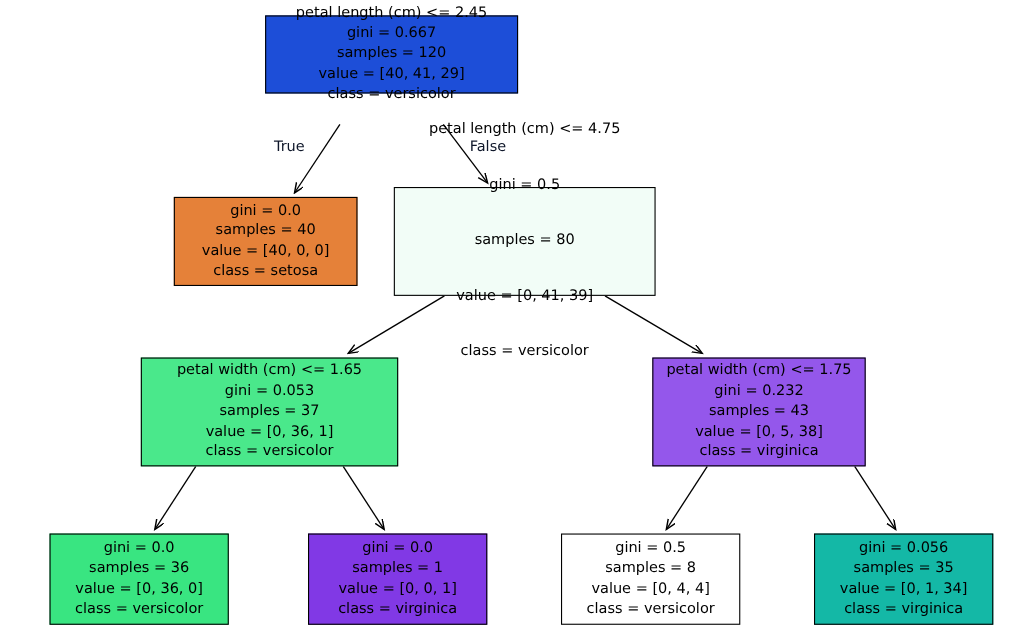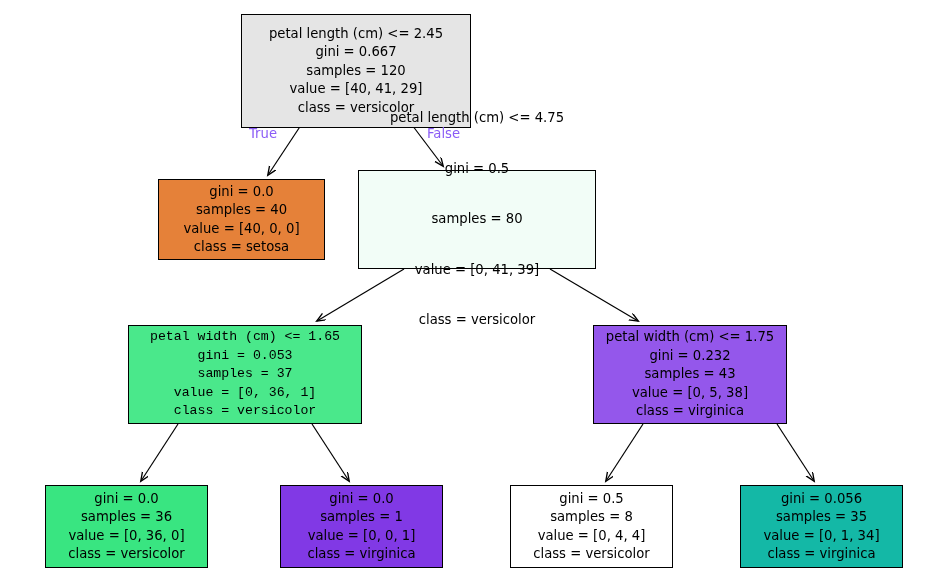--- a/index.html
+++ b/index.html
@@ -38,21 +38,21 @@
     white-space: nowrap;
     z-index: 2;
   }
   .tree-node .node-line {
     display: block;
     text-align: center;
   }
   .edge-label {
     position: absolute;
     font-size: 13.2px;
-    color: #8b5cf6;
+    color: #0f172a;
     white-space: nowrap;
     z-index: 3;
   }
 </style>
 </head>
 <body>
 
 <div id="canvas">
 
   <svg id="edge-layer" viewBox="0 0 925 576" width="925" height="576" xmlns="http://www.w3.org/2000/svg">
@@ -67,41 +67,41 @@
         <line x1="404" y1="269" x2="317" y2="321" stroke="#000000" stroke-width="1.2" marker-end="url(#arrowhead)"></line>
         <line x1="550" y1="269" x2="638" y2="321" stroke="#000000" stroke-width="1.2" marker-end="url(#arrowhead)"></line>
         <line x1="178" y1="424" x2="141" y2="481" stroke="#000000" stroke-width="1.2" marker-end="url(#arrowhead)"></line>
         <line x1="312" y1="424" x2="349" y2="481" stroke="#000000" stroke-width="1.2" marker-end="url(#arrowhead)"></line>
         <line x1="643" y1="424" x2="606" y2="481" stroke="#000000" stroke-width="1.2" marker-end="url(#arrowhead)"></line>
         <line x1="777" y1="424" x2="814" y2="481" stroke="#000000" stroke-width="1.2" marker-end="url(#arrowhead)"></line>
       </g>
   </svg>
 
   <div id="nodes-group">
-      <div class="tree-node" style="left: 241px; top: 14px; width: 230px; height: 114px; background: #e5e5e5;">
+      <div class="tree-node" style="left: 241px; top: 14px; width: 230px; height: 71px; background: #1d4ed8;">
         <span class="node-line">petal length (cm) &lt;= 2.45</span>
         <span class="node-line">gini = 0.667</span>
         <span class="node-line">samples = 120</span>
         <span class="node-line">value = [40, 41, 29]</span>
         <span class="node-line">class = versicolor</span>
       </div>
       <div class="tree-node" style="left: 158px; top: 179px; width: 167px; height: 81px; background: rgb(229, 129, 57);">
         <span class="node-line">gini = 0.0</span>
         <span class="node-line">samples = 40</span>
         <span class="node-line">value = [40, 0, 0]</span>
         <span class="node-line">class = setosa</span>
       </div>
       <div class="tree-node" style="left: 358px; top: 170px; width: 238px; height: 99px; background: rgb(242, 253, 247); gap: 32px;">
         <span class="node-line">petal length (cm) &lt;= 4.75</span>
         <span class="node-line">gini = 0.5</span>
         <span class="node-line">samples = 80</span>
         <span class="node-line">value = [0, 41, 39]</span>
         <span class="node-line">class = versicolor</span>
       </div>
-      <div class="tree-node" style="left: 128px; top: 325px; width: 234px; height: 99px; background: rgb(74, 232, 139); font-family: Liberation Mono, monospace;">
+      <div class="tree-node" style="left: 128px; top: 325px; width: 234px; height: 99px; background: rgb(74, 232, 139);">
         <span class="node-line">petal width (cm) &lt;= 1.65</span>
         <span class="node-line">gini = 0.053</span>
         <span class="node-line">samples = 37</span>
         <span class="node-line">value = [0, 36, 1]</span>
         <span class="node-line">class = versicolor</span>
       </div>
       <div class="tree-node" style="left: 593px; top: 325px; width: 194px; height: 99px; background: rgb(148, 87, 235);">
         <span class="node-line">petal width (cm) &lt;= 1.75</span>
         <span class="node-line">gini = 0.232</span>
         <span class="node-line">samples = 43</span>

